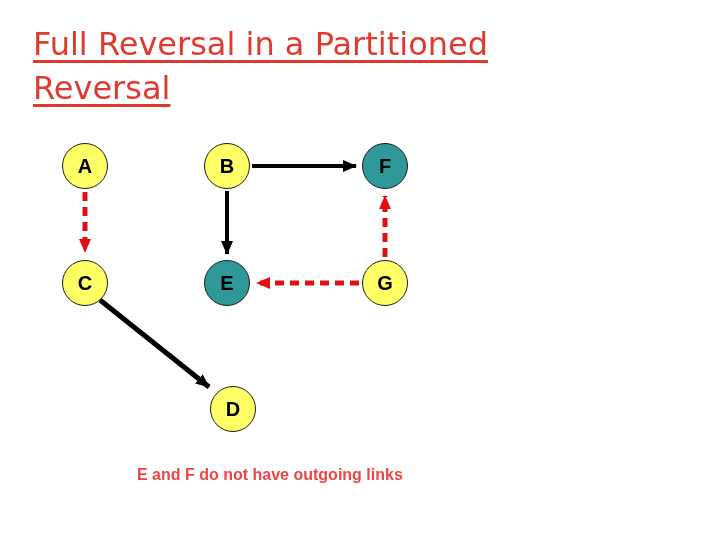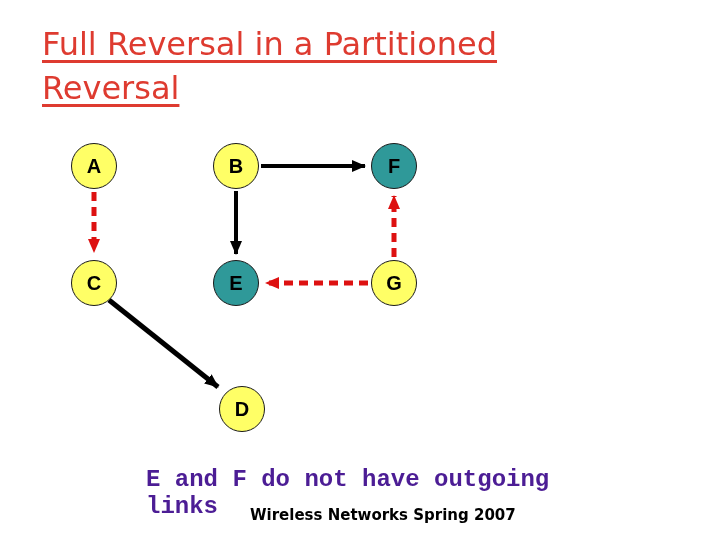--- a/index.html
+++ b/index.html
@@ -3,21 +3,21 @@
 <meta charset="utf-8">
 <style>
   html, body { margin: 0; padding: 0; }
   body {
     width: 720px; height: 540px;
     background: #ffffff;
     position: relative;
     overflow: hidden;
     font-family: "Liberation Sans", sans-serif;
   }
-  .slide { position: absolute; inset: 0; width: 604px; height: 540px; margin-left: 9px; }
+  .slide { position: absolute; inset: 0; width: 604px; height: 540px; }
 
   
   .title {
     position: absolute;
     left: 33px; top: 22px;
     font-family: "DejaVu Sans", sans-serif;
     font-size: 32px;
     line-height: 44px;
     font-weight: normal;
     letter-spacing: 0px;
@@ -55,24 +55,24 @@
   .edges {
     position: absolute;
     left: 0; top: 0;
     z-index: 1;
   }
 
   
   .caption {
     position: absolute;
     left: 137px; top: 466px;
-    font-family: Liberation Mono, monospace;
+    font-family: Liberation Sans, sans-serif;
     font-weight: bold;
-    font-size: 24px;
-    color: #4c1d95;
+    font-size: 16px;
+    color: #ef4444;
   }
   .footer {
     position: absolute;
     left: 241px; top: 506px;
     font-family: "DejaVu Sans", sans-serif;
     font-weight: bold;
     font-size: 15px;
     color: #000000;
   }
 </style>
@@ -126,15 +126,14 @@
   </div>
   <div class="node node-g" style="background: rgb(255, 255, 102);">
     <span>G</span>
   </div>
   <div class="node node-d" style="background: rgb(255, 255, 102);">
     <span>D</span>
   </div>
 
   <div class="caption">E and F do not have outgoing links</div>
 
-  <div class="footer">Wireless Networks Spring 2007</div>
 
 </div>
 
 </body></html>

